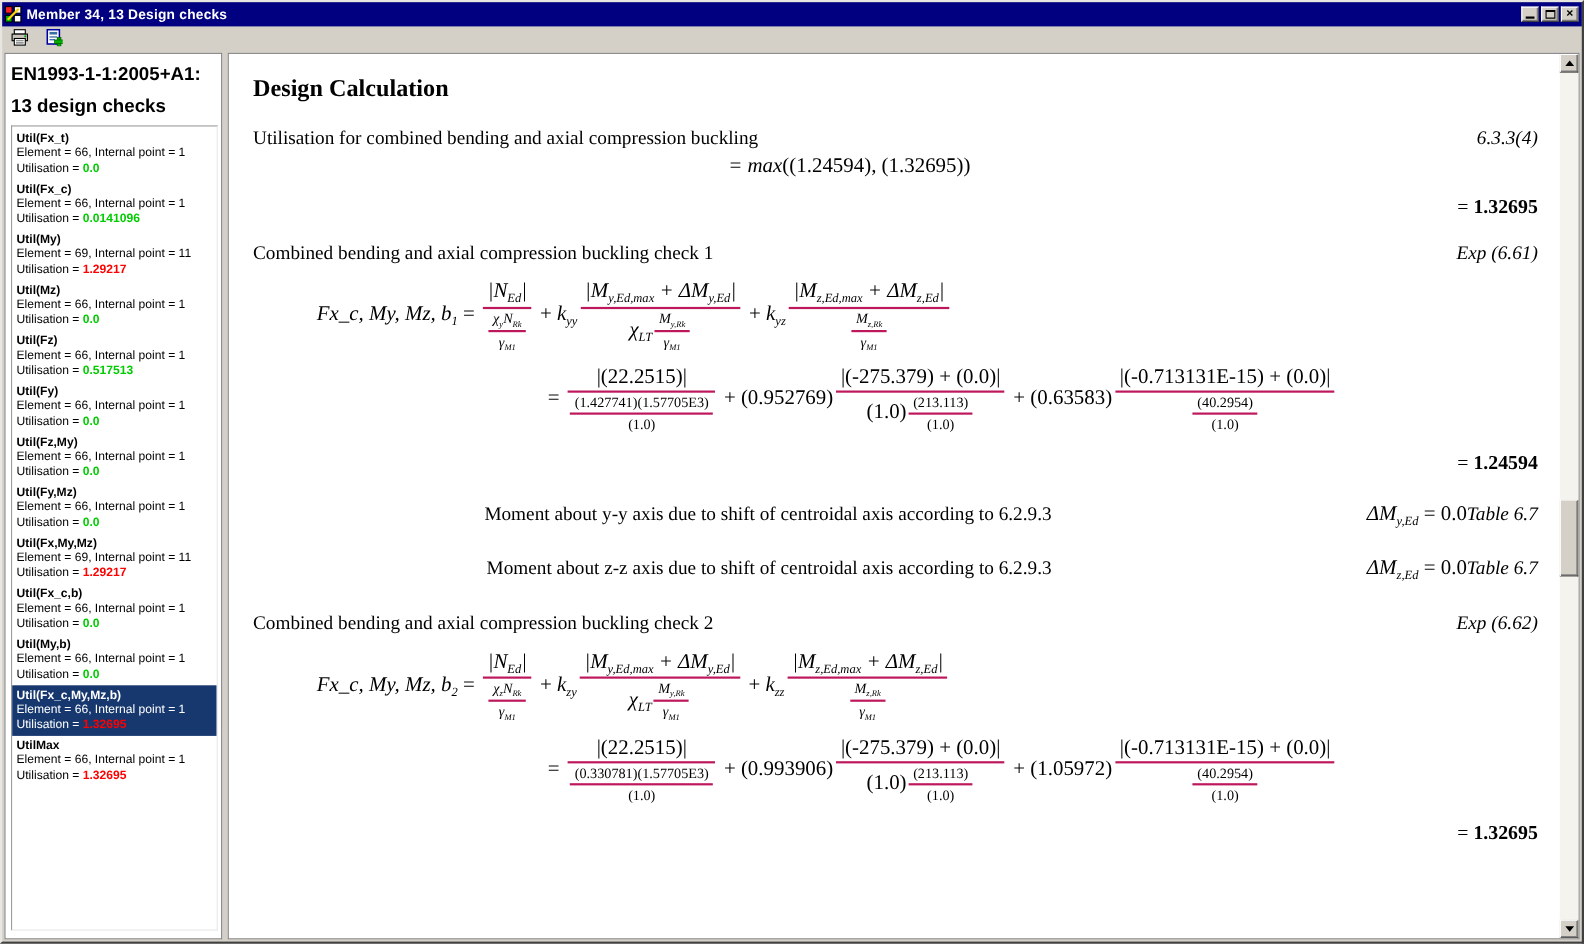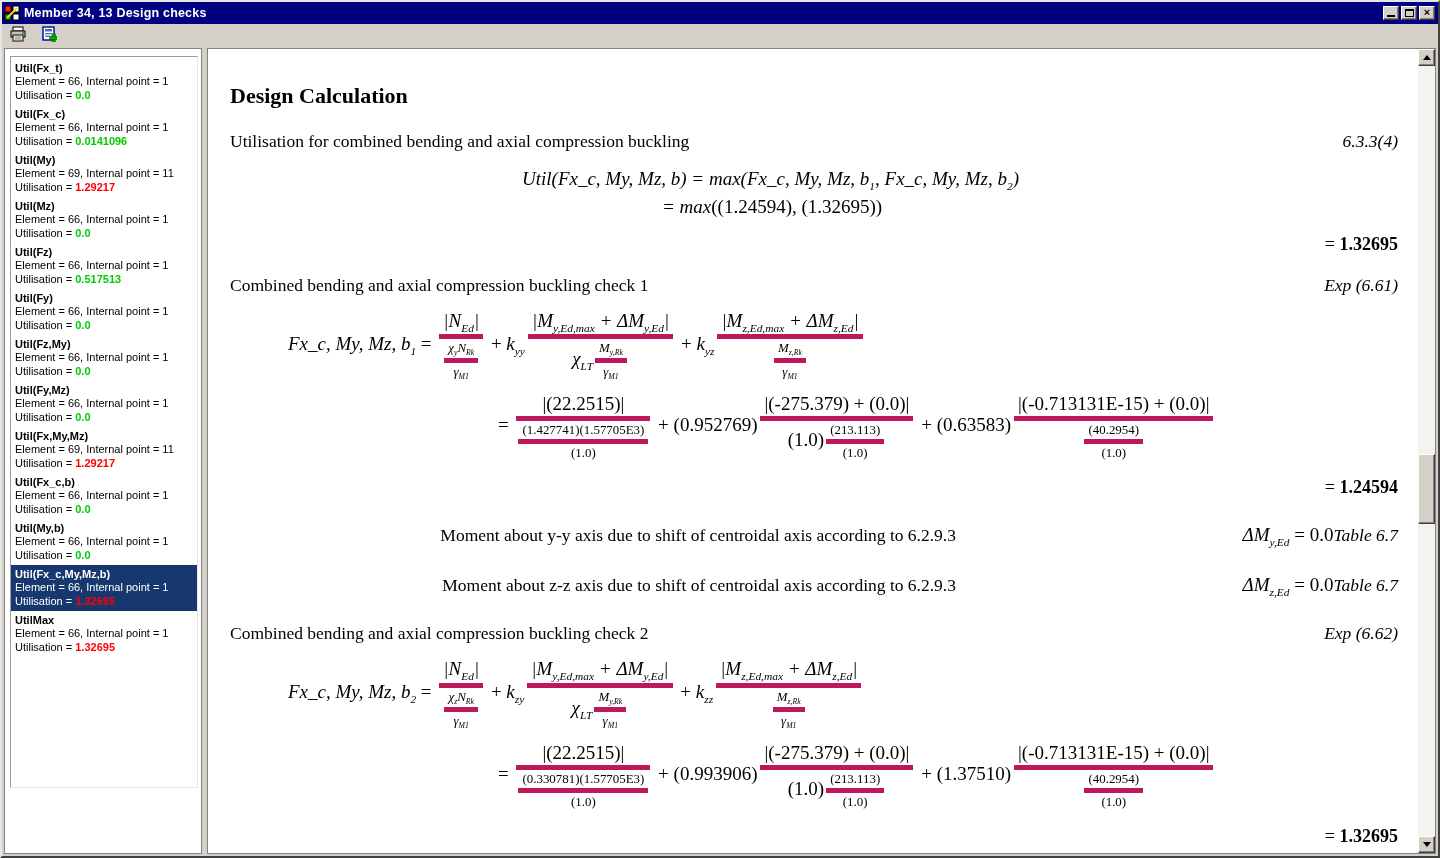--- a/index.html
+++ b/index.html
@@ -44,42 +44,42 @@
   .ci-name{font-weight:bold;font-size:11px;line-height:14px;}
   .ci-detail{font-size:11px;line-height:13px;}
   .ci-util{font-size:11px;line-height:14px;}
   .ci-val{font-weight:bold;}
   .ci-val.ok{color:var(--ok);}
   .ci-val.fail{color:var(--fail);}
   .check-item.selected{background:var(--selected-bg);color:#fff;}
   
   .main{flex:1;background:#fff;border:1px solid #828282;position:relative;overflow:hidden;}
   .doc{position:absolute;top:0;left:0;right:17px;bottom:0;overflow:hidden;
-    padding:24px 20px 0 22px;font-family:"Liberation Serif","DejaVu Serif",serif;color:#000;}
+    padding:8px 20px 0 22px;font-family:"Liberation Serif","DejaVu Serif",serif;color:#000;}
   .doc h1{font-size:22px;margin:10px 0 22px 0;font-weight:bold;}
   .line{font-size:17.5px;}
   .flexline{display:flex;justify-content:space-between;align-items:baseline;margin-top:14px;}
   .ref{font-style:italic;white-space:nowrap;}
   .heading-line{margin:20px 0 4px 0;justify-content:space-between;}
   .result-line{text-align:right;font-size:18px;margin:16px 0 4px 0;}
   .result-line b{font-weight:bold;}
   .moment-line{display:flex;align-items:baseline;font-size:17.5px;margin:26px 0;text-align:right;}
   .m-text{width:726px;flex:none;}
   .m-math{flex:1;font-size:18px;}
   
   .math-line{font-size:19px;white-space:nowrap;}
   .indentA{margin:16px 0 0 292px;}
   .indentA2{margin:4px 0 0 432px;}
   .indentB{margin:14px 0 0 58px;}
   .indentC{margin:12px 0 0 268px;}
   .mi{font-style:italic;}
   .ms{font-style:italic;font-size:0.6em;vertical-align:-0.4em;}
   .frac{display:inline-flex;flex-direction:column;vertical-align:middle;
     margin:0 3px;text-align:center;}
-  .frac>.num{display:block;border-bottom:5px solid #be185d;padding:0 4px 1px;}
+  .frac>.num{display:block;border-bottom:2px solid #be185d;padding:0 4px 1px;}
   .frac>.den{display:block;padding-top:1px;}
   .frac .frac{font-size:0.68em;margin:0 2px;}
   
   .vscroll{position:absolute;top:0;right:0;bottom:0;width:17px;background:#f4f3ee;}
   .sbtn{position:absolute;left:0;width:17px;height:17px;display:flex;align-items:center;
     justify-content:center;}
   .sbtn.up{top:0;}
   .sbtn.down{bottom:0;}
   .arr-up{width:0;height:0;border-left:4px solid transparent;border-right:4px solid transparent;
     border-bottom:5px solid #000;}
@@ -139,20 +139,24 @@
           <rect x="11" y="8" width="3.4" height="8" fill="#00b000" stroke="#005000" stroke-width="0.6"></rect>
           <rect x="8.7" y="10.3" width="8" height="3.4" fill="#00b000" stroke="#005000" stroke-width="0.6"></rect>
         </svg>
       </span>
     </button>
   </div>
 
   <div class="content">
 
     <div class="sidebar">
+      <div class="sb-header">
+        <div>EN1993-1-1:2005+A1:</div>
+        <div>13 design checks</div>
+      </div>
       <div class="check-list">
           <div class="check-item">
     <div class="ci-name">Util(Fx_t)</div>
     <div class="ci-detail">Element = 66, Internal point = 1</div>
     <div class="ci-util"><span>Utilisation = </span><span class="ci-val ok">0.0</span></div>
   </div>
           <div class="check-item">
     <div class="ci-name">Util(Fx_c)</div>
     <div class="ci-detail">Element = 66, Internal point = 1</div>
     <div class="ci-util"><span>Utilisation = </span><span class="ci-val ok">0.0141096</span></div>
@@ -217,21 +221,20 @@
 
     <div class="main">
       <div class="doc">
         <h1>Design Calculation</h1>
 
         <div class="line flexline">
           <span>Utilisation for combined bending and axial compression buckling</span>
           <span class="ref">6.3.3(4)</span>
         </div>
 
-        <div class="math-line indentA"><span class="mi">Util(Fx_c, My, Mz, b) = max(Fx_c, My, Mz, b</span><span class="ms">1</span><span class="mi">, Fx_c, My, Mz, b</span><span class="ms">2</span><span class="mi">)</span></div>
         <div class="math-line indentA2"><span class="mi">= max</span><span class="mt">((1.24594), (1.32695))</span></div>
 
         <div class="result-line">
           <span>= </span><b>1.32695</b>
         </div>
 
         <div class="line flexline heading-line">
           <span>Combined bending and axial compression buckling check 1</span>
           <span class="ref">Exp (6.61)</span>
         </div>
@@ -320,21 +323,21 @@
               <span class="den"><span class="frac">
                   <span class="num"><span class="mt">(0.330781)(1.57705E3)</span></span>
                   <span class="den"><span class="mt">(1.0)</span></span>
                 </span></span>
             </span><span class="mt"> + (0.993906)</span><span class="frac">
               <span class="num"><span class="mt">|(-275.379) + (0.0)|</span></span>
               <span class="den"><span class="mt">(1.0)</span><span class="frac">
                   <span class="num"><span class="mt">(213.113)</span></span>
                   <span class="den"><span class="mt">(1.0)</span></span>
                 </span></span>
-            </span><span class="mt"> + (1.37510)</span><span class="frac">
+            </span><span class="mt"> + (1.05972)</span><span class="frac">
               <span class="num"><span class="mt">|(-0.713131E-15) + (0.0)|</span></span>
               <span class="den"><span class="frac">
                   <span class="num"><span class="mt">(40.2954)</span></span>
                   <span class="den"><span class="mt">(1.0)</span></span>
                 </span></span>
             </span></div>
 
         <div class="result-line">
           <span>= </span><b>1.32695</b>
         </div>

